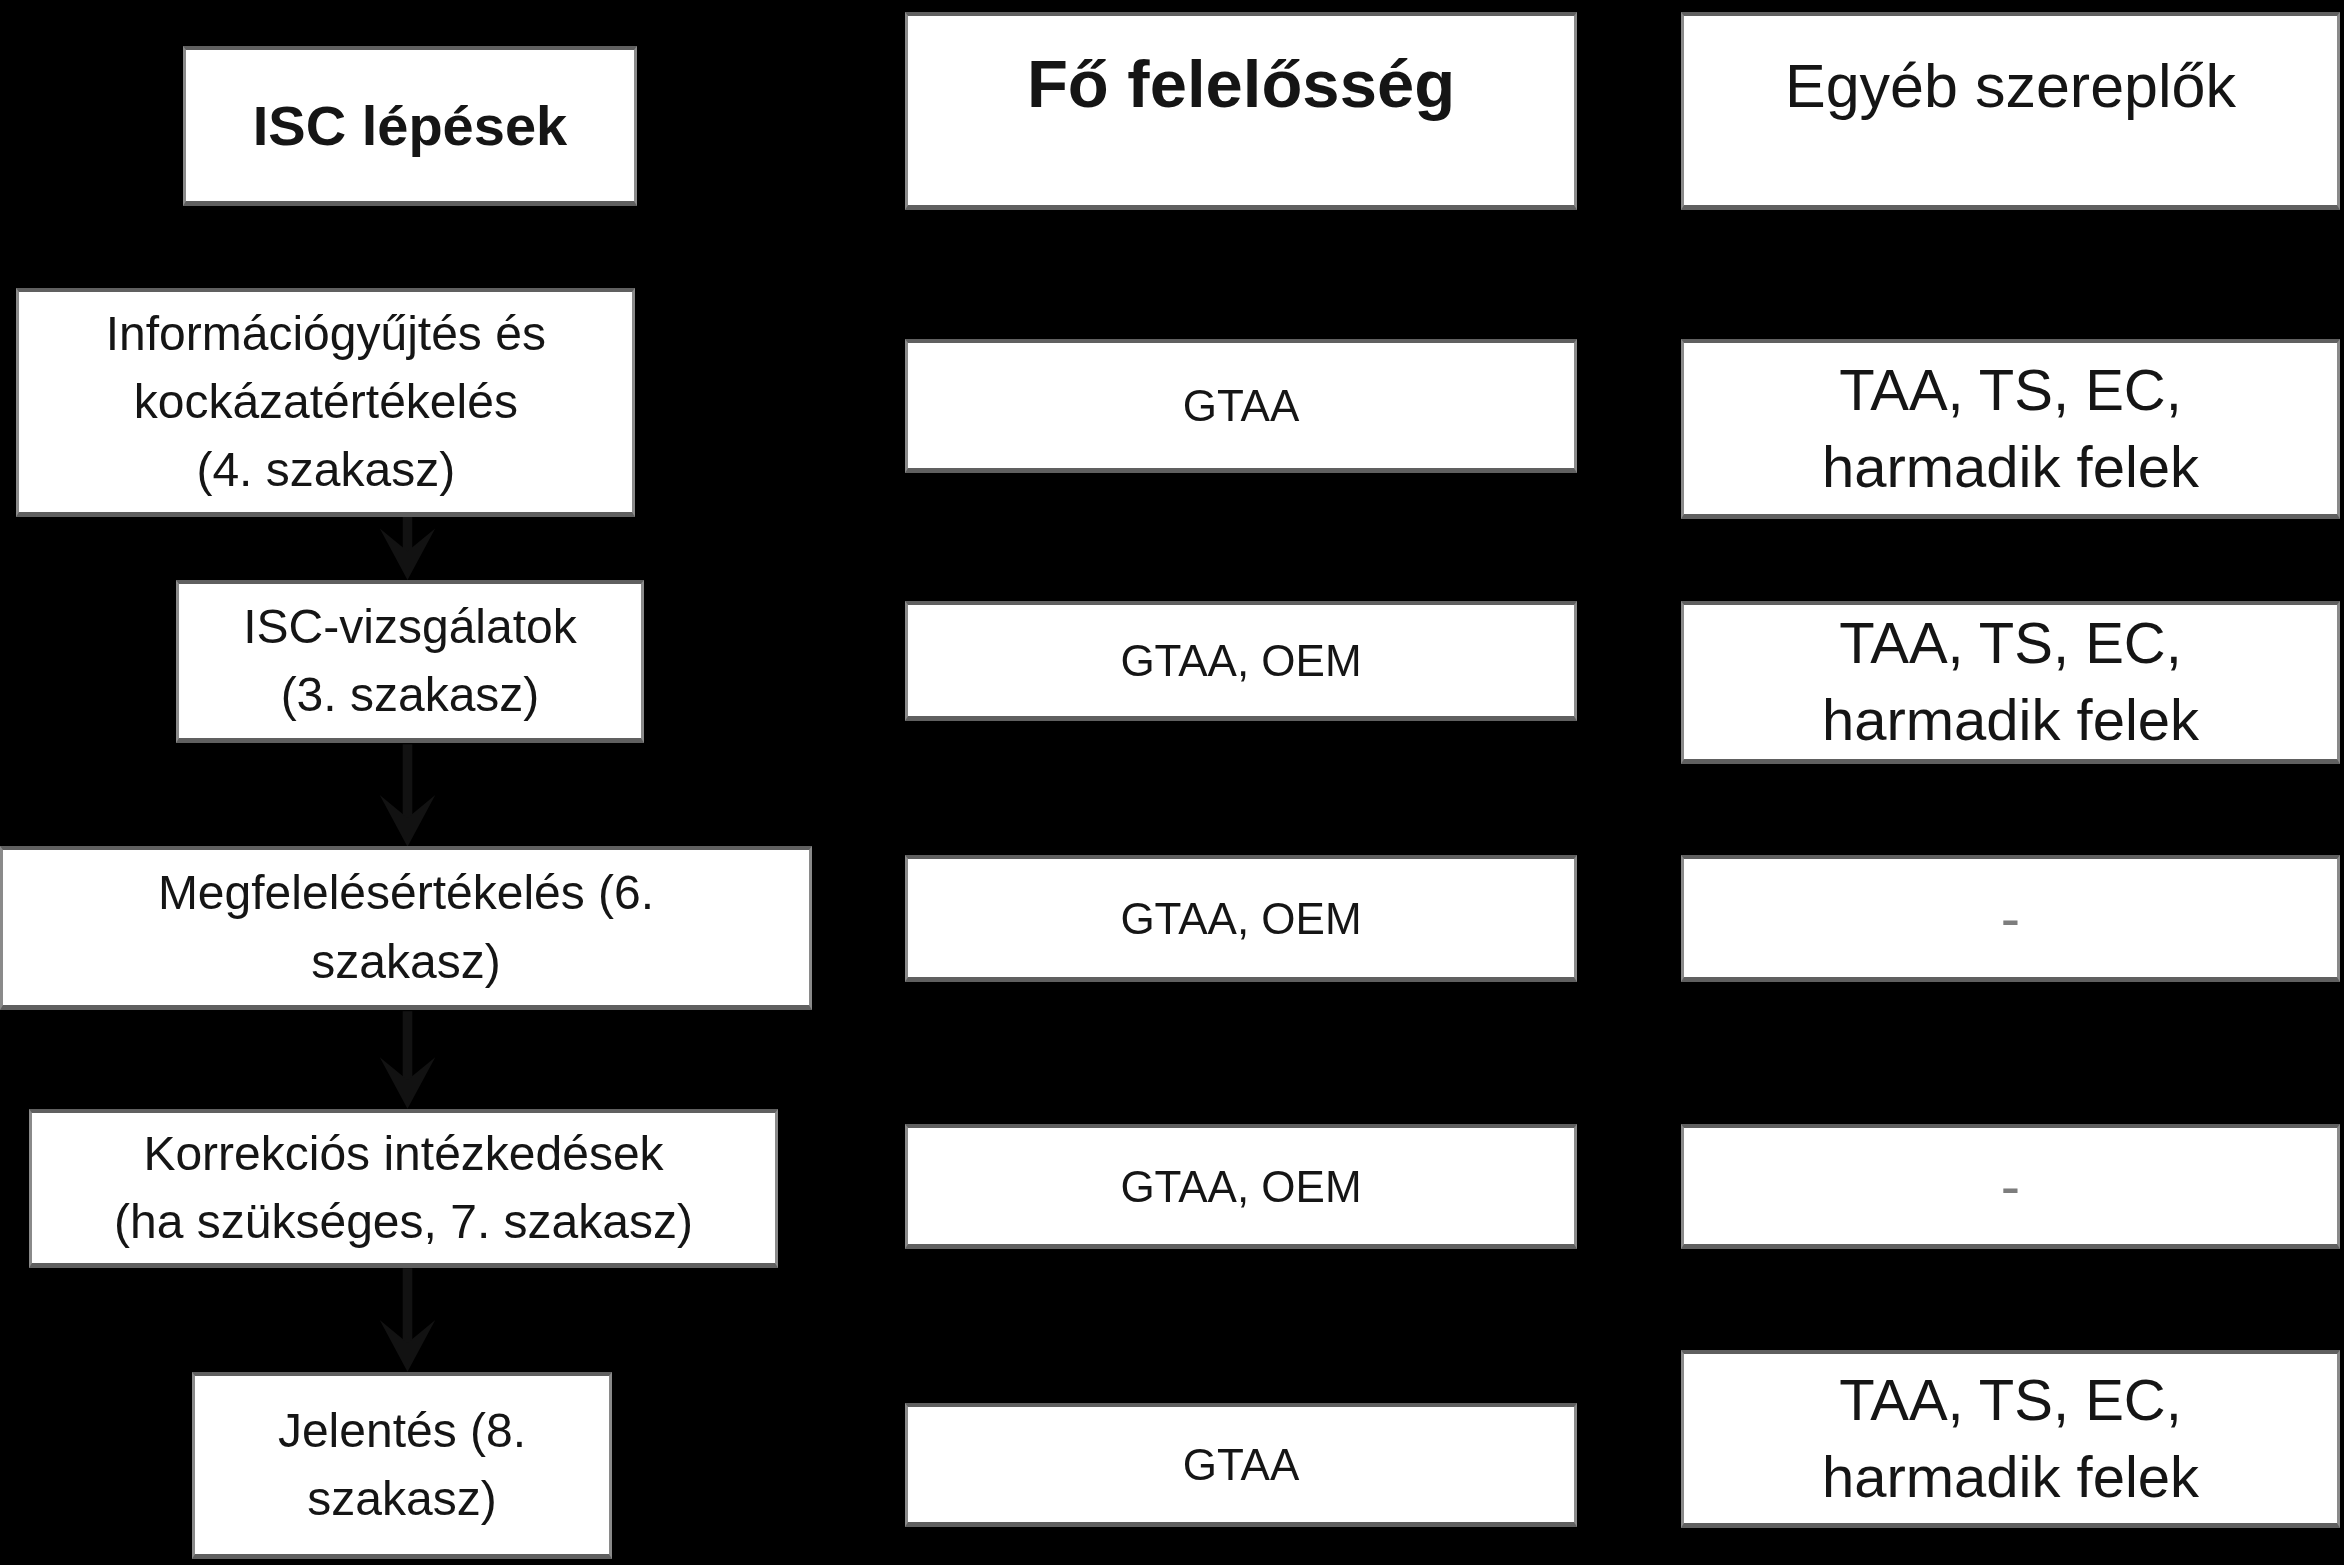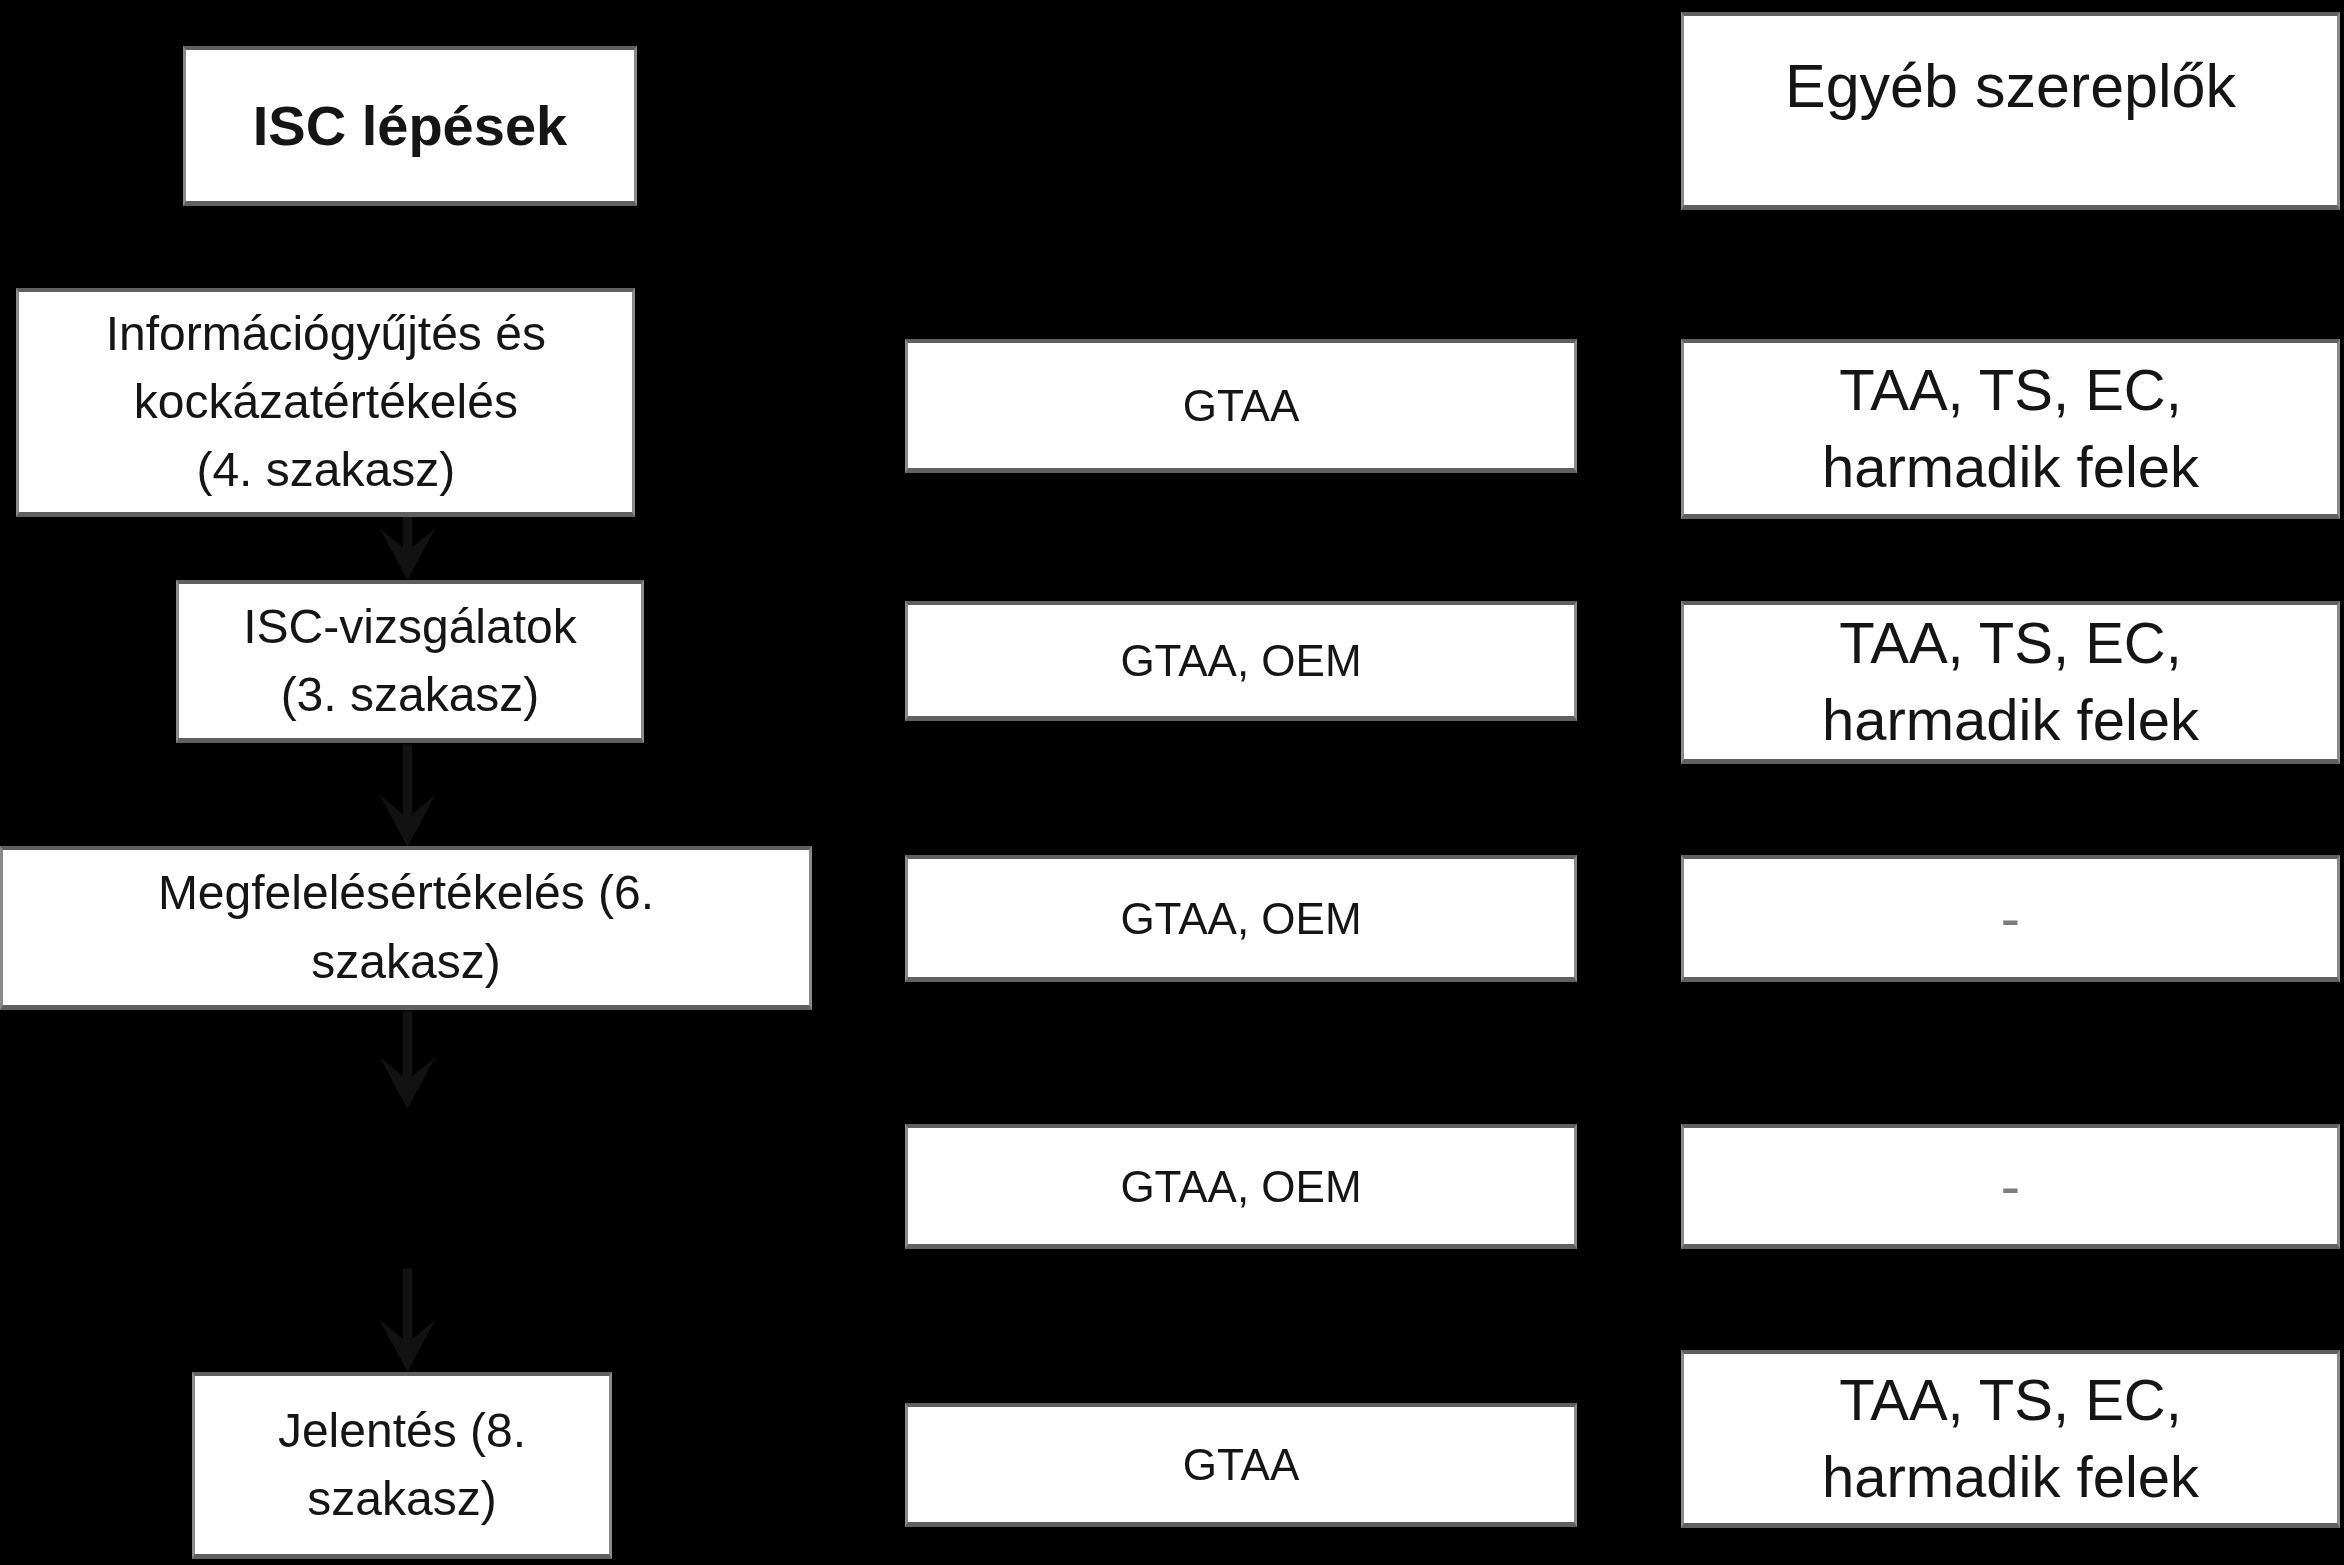--- a/index.html
+++ b/index.html
@@ -34,20 +34,21 @@
   .muted { color: #7d7d7d; }
   .arrow { position: absolute; color: #121212; }
   .arrow svg { display: block; }
 </style>
 </head>
 <body>
 
 <div id="canvas">
 
   <div class="box hdr1" style="left:183px; top:46px; width:454px; height:160px;">ISC lépések</div>
+  <div class="box hdr2" style="left:905px; top:11.5px; width:672px; height:198px;">Fő felelősség</div>
   <div class="box hdr3" style="left:1681px; top:11.5px; width:659px; height:198px;">Egyéb szereplők</div>
 
   <div class="box step-cell" style="left:16.3px; top:288px; width:619px; height:229px;">Információgyűjtés és
 kockázatértékelés
 (4. szakasz)</div>
   <div class="box resp-cell" style="left:905px; top:339px; width:672px; height:134px;">GTAA</div>
   <div class="box others-cell" style="left:1681px; top:339px; width:659px; height:180px;">TAA, TS, EC,
 harmadik felek</div>
 
   <div class="arrow" style="left:374px; top:517px;">
@@ -75,20 +76,22 @@
   <div class="box resp-cell" style="left:905px; top:855px; width:672px; height:127px;">GTAA, OEM</div>
   <div class="box others-cell muted" style="left:1681px; top:855px; width:659px; height:127px;">-</div>
 
   <div class="arrow" style="left:374px; top:1011px;">
     <svg width="67" height="98" viewBox="0 0 70 102" aria-hidden="true">
       <rect x="30" y="0" width="10" height="76" fill="currentColor"></rect>
       <polygon points="6,48 35,72 64,48 35,102" fill="currentColor"></polygon>
     </svg>
   </div>
 
+  <div class="box step-cell" style="left:29px; top:1109px; width:749px; height:159px;">Korrekciós intézkedések
+(ha szükséges, 7. szakasz)</div>
   <div class="box resp-cell" style="left:905px; top:1124px; width:672px; height:125px;">GTAA, OEM</div>
   <div class="box others-cell muted" style="left:1681px; top:1124px; width:659px; height:125px;">-</div>
 
   <div class="arrow" style="left:374px; top:1268px;">
     <svg width="67" height="104" viewBox="0 0 70 108" aria-hidden="true">
       <rect x="30" y="0" width="10" height="82" fill="currentColor"></rect>
       <polygon points="6,54 35,78 64,54 35,108" fill="currentColor"></polygon>
     </svg>
   </div>
 

